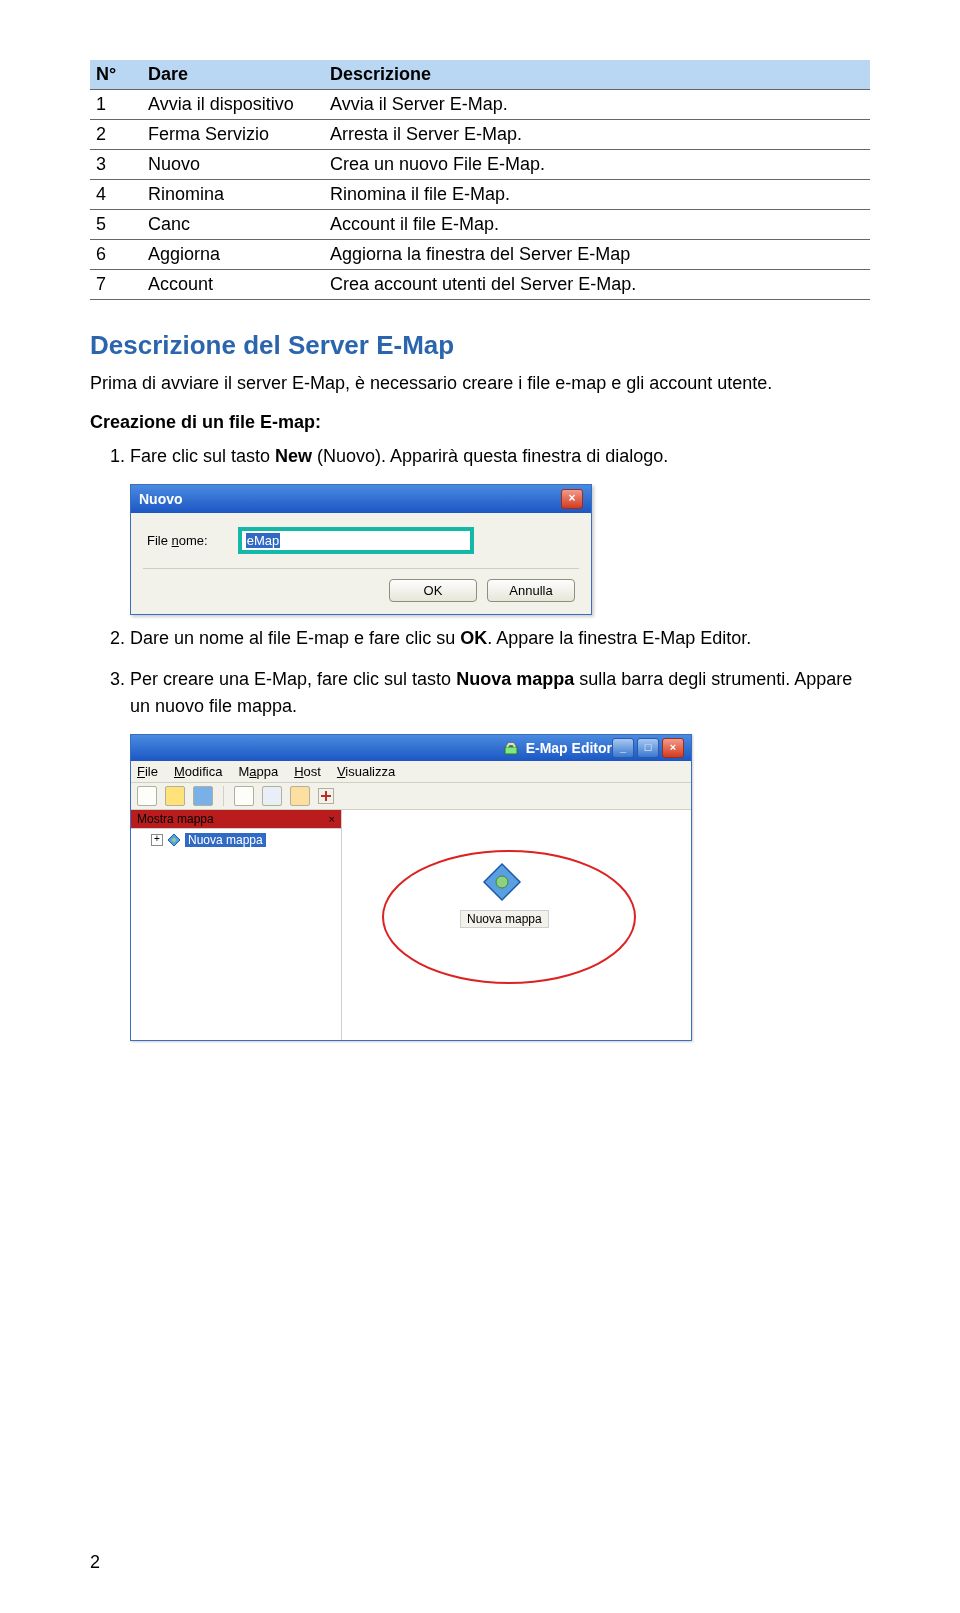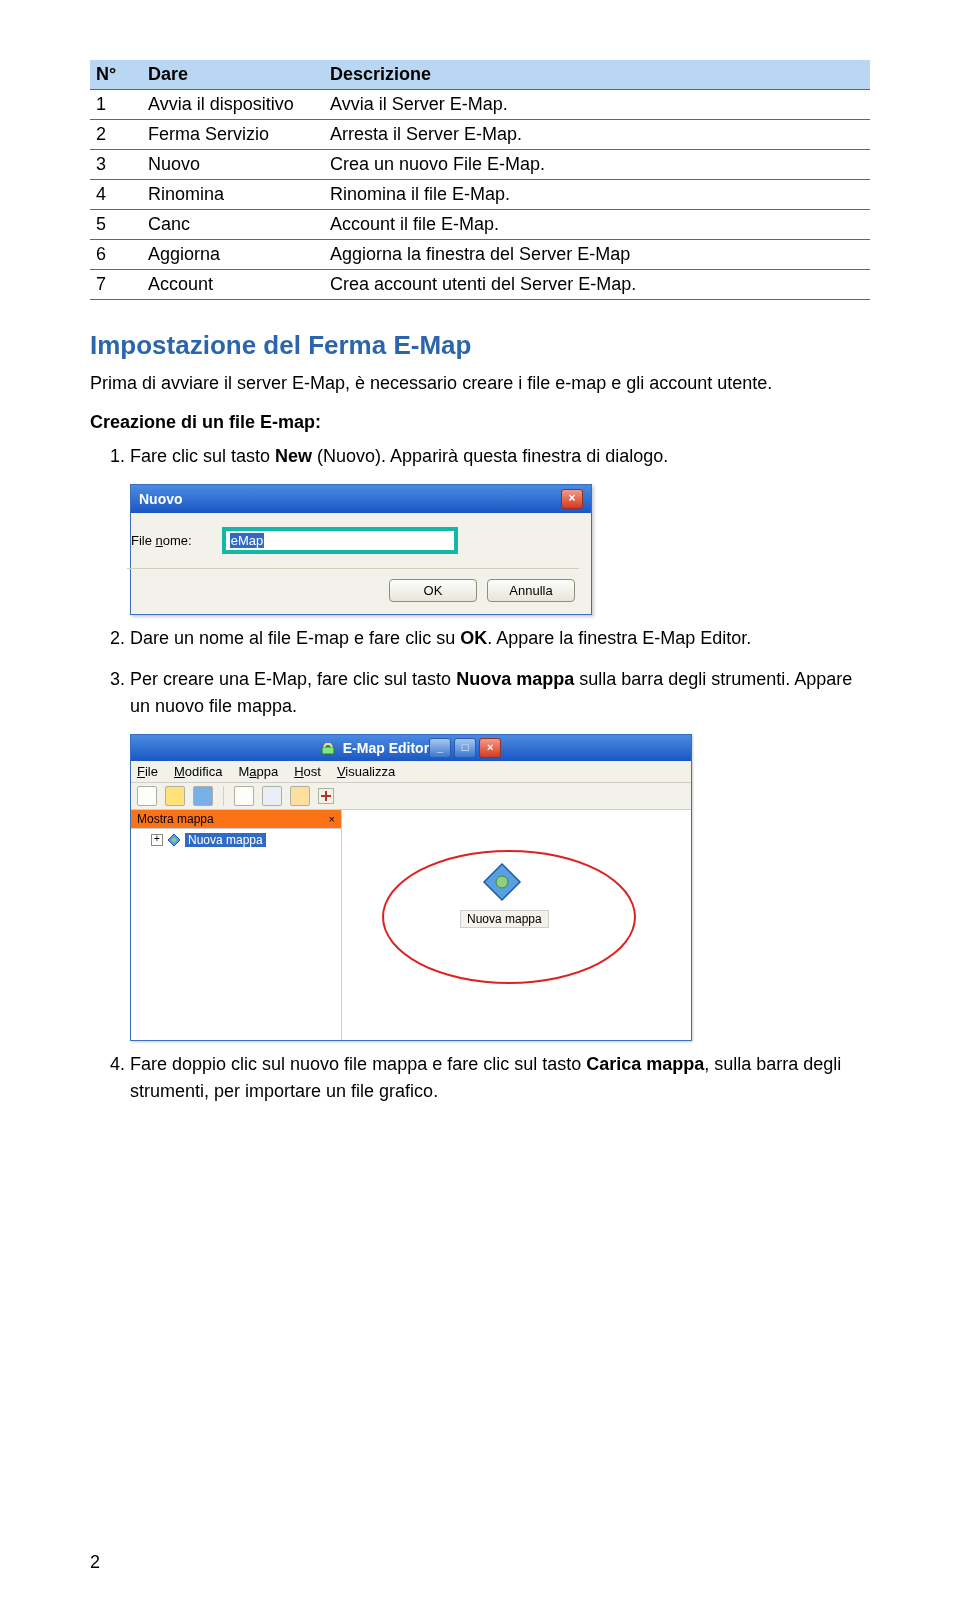--- a/index.html
+++ b/index.html
@@ -122,21 +122,21 @@
     border: 1px solid #963020;
     border-radius: 3px;
     color: #fff;
     font-size: 12px;
     text-align: center;
     line-height: 16px;
     font-weight: bold;
   }
   .dlg-body {
     background: #f2f1ea;
-    padding: 14px 16px 12px 0;
+    padding: 14px 16px 12px 16px;
   }
   .dlg-field-row {
     display: flex;
     align-items: center;
     gap: 30px;
     margin-bottom: 14px;
   }
   .dlg-label {
     font-size: 13px;
   }
@@ -164,24 +164,24 @@
     width: 560px;
     border: 1px solid #3a6ebf;
     box-shadow: 1px 1px 2px rgba(0,0,0,.2);
     font-family: Tahoma, Arial, sans-serif;
   }
   .editor-title {
     background: linear-gradient(#4a8be0, #1b56c4);
     color: #fff;
     font-size: 14px;
     font-weight: bold;
-    padding: 3px 19px;
+    padding: 3px 7px;
     display: flex;
     align-items: center;
-    justify-content: center;
+    justify-content: flex-end;
   }
   .winbtns { display: flex; gap: 3px; }
   .winbtn {
     width: 20px; height: 18px;
     background: linear-gradient(#a6c8f0,#3a78d0);
     border: 1px solid #2a5aa8;
     border-radius: 3px;
     color: #fff;
     font-size: 11px;
     text-align: center;
@@ -211,21 +211,21 @@
   .tb-red::after{transform:rotate(90deg);top:6px;}
   .editor-body { display:flex; height:230px; background:#fff; }
   .tree-pane {
     width: 210px;
     border-right: 1px solid #cfcfcf;
     background:#fff;
     font-size: 12px;
     position:relative;
   }
   .tree-tab {
-    background:#f97316;
+    background:#b91c1c;
     border-bottom:1px solid #cfcfcf;
     padding:2px 6px;
     display:flex;
     justify-content:space-between;
     align-items:center;
   }
   .tree-close{font-size:11px;}
   .tree-item { padding: 4px 6px 4px 20px; display:flex; align-items:center; gap:4px;}
   .tree-plus{ width:10px;height:10px;border:1px solid #888;font-size:10px;line-height:8px;text-align:center;}
   .tree-icon{ width:14px;height:14px;}
@@ -310,21 +310,21 @@
           <td>Aggiorna la finestra del Server E-Map</td>
         </tr>
         <tr>
           <td>7</td>
           <td>Account</td>
           <td>Crea account utenti del Server E-Map.</td>
         </tr>
       </tbody>
   </table>
 
-  <h2 class="section">Impostazione del Ferma E-Map</h2>
+  <h2 class="section">Descrizione del Server E-Map</h2>
   <div class="para">Prima di avviare il server E-Map, è necessario creare i file e-map e gli account utente.</div>
 
   <div class="bold-sub">Creazione di un file E-map:</div>
 
   <ol class="steps">
     <li>
       <span>Fare clic sul tasto </span><b>New</b><span> (Nuovo). Apparirà questa finestra di dialogo.</span>
     </li>
   </ol>
 
@@ -416,20 +416,15 @@
                 <polygon points="20,2 38,20 20,38 2,20" fill="#5aa0e0" stroke="#1b5aa8" stroke-width="1.5"></polygon>
                 <circle cx="20" cy="20" r="6" fill="#8fd080" stroke="#3a8a3a"></circle>
               </svg>
           </div>
           <div class="canvas-caption">Nuova mappa</div>
         </div>
       </div>
     </div>
   </div>
 
-  <ol class="steps" start="4">
-    <li>
-      <span>Fare doppio clic sul nuovo file mappa e fare clic sul tasto </span><b>Carica mappa</b><span>, sulla barra degli strumenti, per importare un file grafico.</span>
-    </li>
-  </ol>
 
   <div class="page-no">2</div>
 </div>
 
 </body></html>

